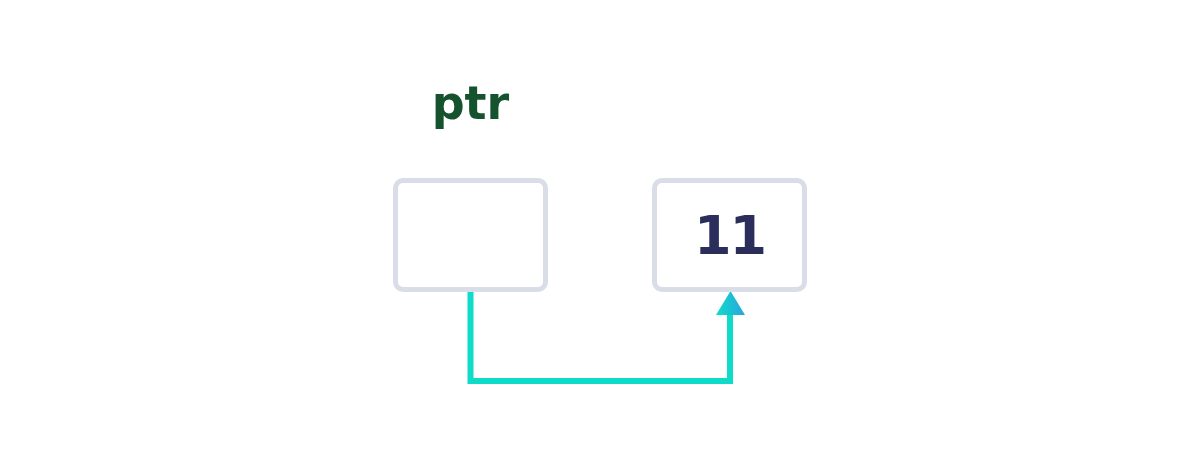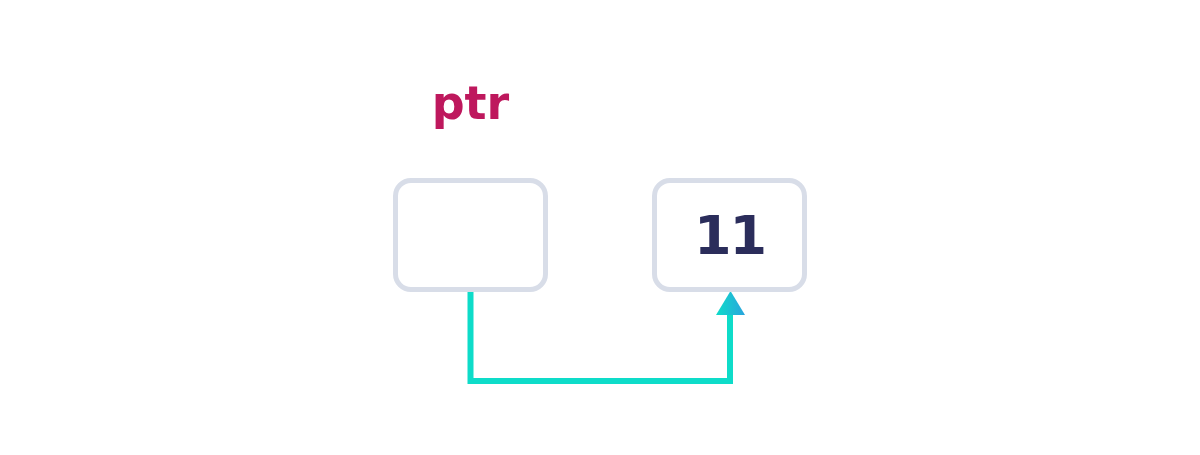--- a/index.html
+++ b/index.html
@@ -11,32 +11,32 @@
     font-family:"DejaVu Sans","Liberation Sans",sans-serif;
     overflow:hidden;
   }
   .var-label{
     position:absolute;
     top:76px;
     width:155px;
     text-align:center;
     font-size:46px;
     font-weight:bold;
-    color:#be185d;
+    color:#14532d;
   }
   .var-label.ptr{left:393px;}
   .var-label.num{left:652px;}
   .var-box{
     position:absolute;
     top:178px;
     width:155px;
     height:114px;
     box-sizing:border-box;
     border:5px solid #d8dde8;
-    border-radius:18px;
+    border-radius:10px;
     background:#ffffff;
     display:flex;
     align-items:center;
     justify-content:center;
   }
   .var-box.ptr-box{left:393px;}
   .var-box.num-box{left:652px;}
   .var-value{
     font-size:54px;
     font-weight:bold;

